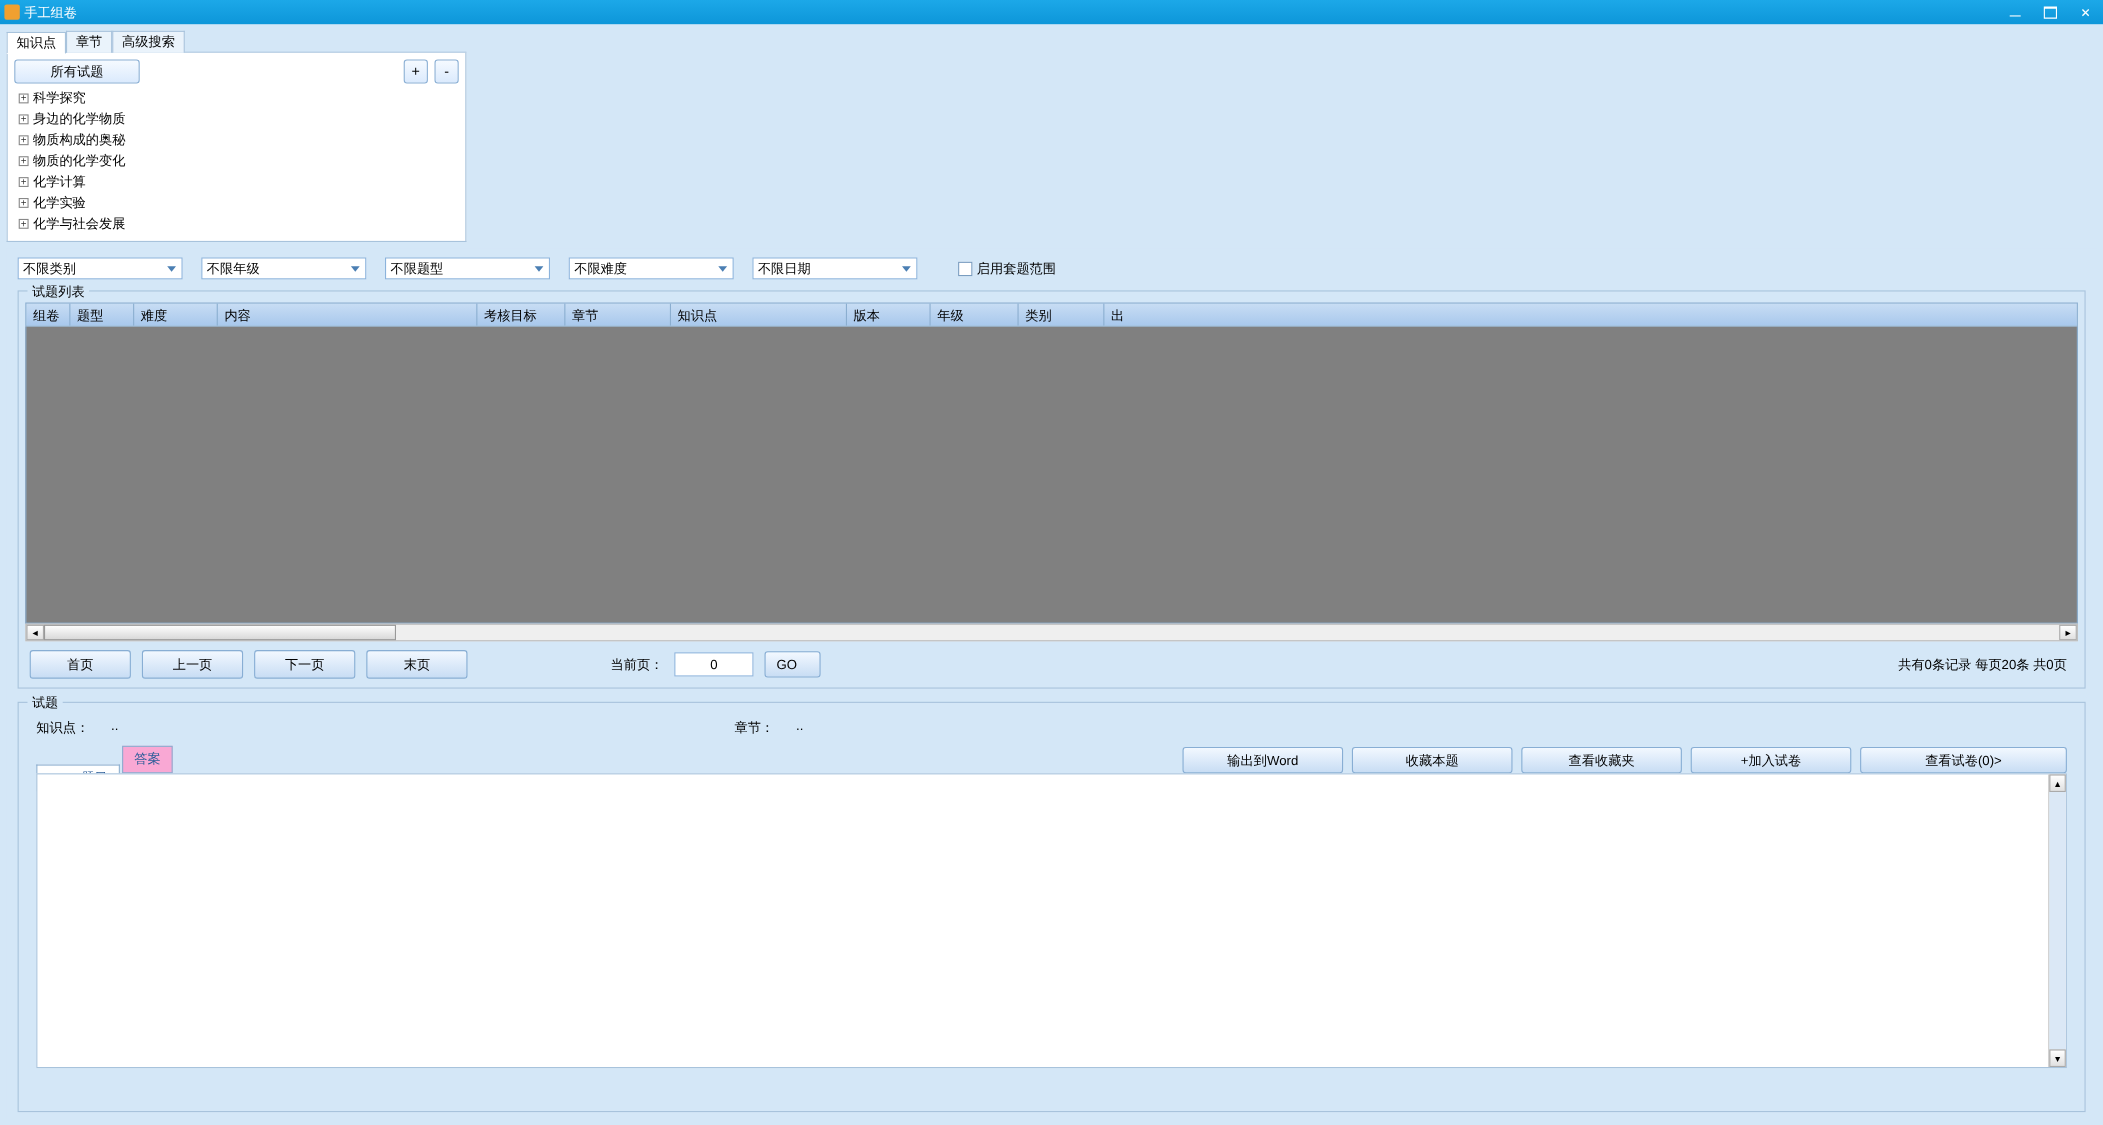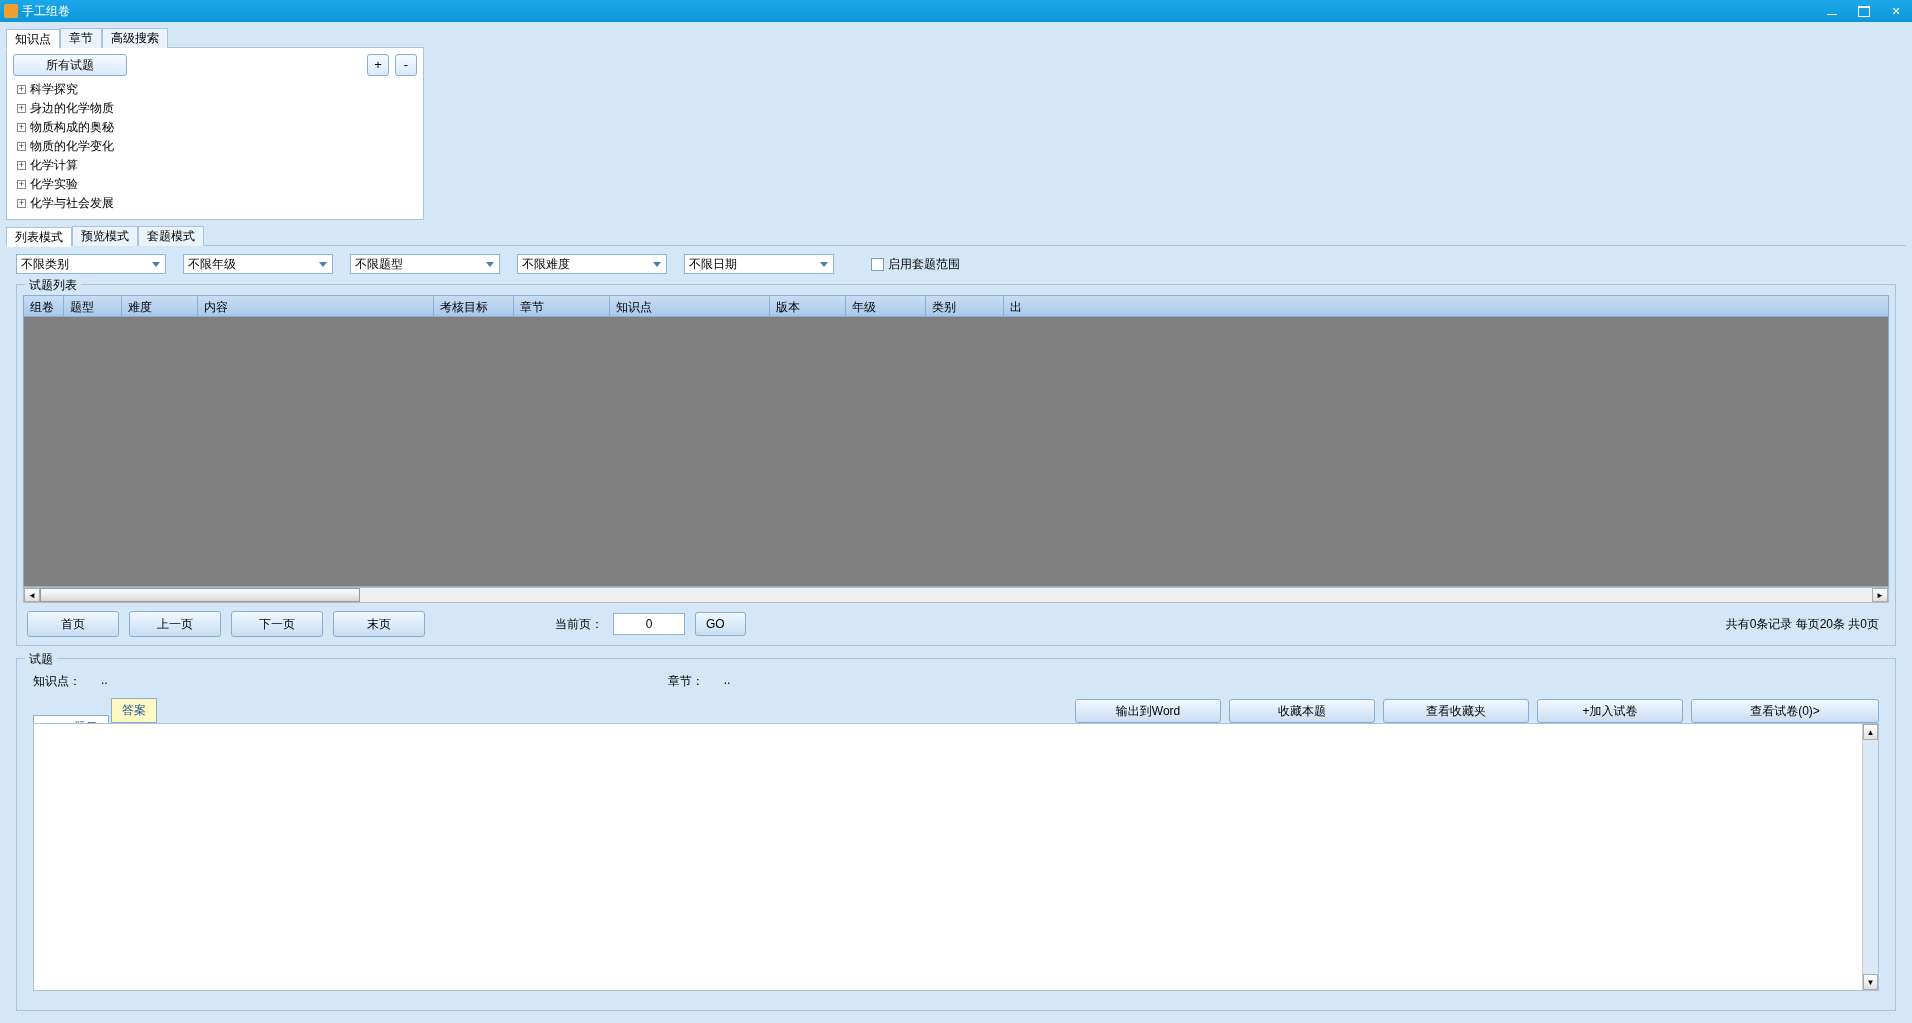--- a/index.html
+++ b/index.html
@@ -58,21 +58,21 @@
 .page-label { margin-left: 120px; }
 .page-input { width: 72px; height: 22px; border: 1px solid #8bb3dc; text-align: center; background: #fff; }
 .go-btn { width: 51px; height: 24px; background: linear-gradient(to bottom, #f2f8ff, #c8ddf4); border: 1px solid #88aed4; border-radius: 3px; text-align: left; line-height: 22px; cursor: pointer; padding-left: 10px; }
 .page-summary { margin-left: auto; padding-right: 6px; }
 
 .detail-row { display: flex; gap: 40px; padding: 4px 10px; }
 .kv { display: flex; gap: 20px; }
 
 .action-row { display: flex; align-items: center; gap: 0px; padding: 4px 10px 0 10px; }
 .inner-tabs { display: flex; margin-right: auto; }
-.inner-tab { padding: 3px 10px; border: 1px solid #8baed0; background: #fef9c3; color: #2a5c98; cursor: pointer; margin-right: 2px; }
+.inner-tab { padding: 3px 10px; border: 1px solid #8baed0; background: #f9a8d4; color: #2a5c98; cursor: pointer; margin-right: 2px; }
 .inner-tab.active { background: #fff; border-bottom: 1px solid #fff; position: relative; top: 17px; padding-left: 40px; }
 .action-btn { width: 146px; height: 24px; background: linear-gradient(to bottom, #f2f8ff, #c8ddf4); border: 1px solid #88aed4; border-radius: 3px; text-align: center; line-height: 22px; cursor: pointer; margin-left: 8px; }
 .action-btn.wide { width: 188px; }
 
 .content-area { margin: 0 10px 6px 10px; border: 1px solid #a8c3dc; background: #fff; height: 268px; position: relative; }
 .content-area .vscroll { position: absolute; right: 0; top: 0; width: 16px; height: 100%; background: #e9e9e9; border-left: 1px solid #ccc; display: flex; flex-direction: column; }
 .content-area .vscroll .sb-btn { height: 16px; background: linear-gradient(to bottom,#fff,#e0e0e0); border: 1px solid #aaa; display: flex; align-items: center; justify-content: center; font-size: 8px;}
 .content-area .vscroll .sb-track { flex: 1; background: #dbe8f6; }
 </style>
 </head>
@@ -130,25 +130,20 @@
           </li>
         <li>
             <span class="expander">+</span>
             <span>化学与社会发展</span>
           </li>
       </ul>
     </div>
   </div>
 
   <div class="right-panel">
-    <div class="tabstrip">
-      <div class="tab active">列表模式</div>
-      <div class="tab">预览模式</div>
-      <div class="tab">套题模式</div>
-    </div>
 
     <div class="right-content">
       <div class="filter-row">
         <div class="combo">
             <span>不限类别</span>
             <span class="arrow"></span>
           </div>
         <div class="combo">
             <span>不限年级</span>
             <span class="arrow"></span>

